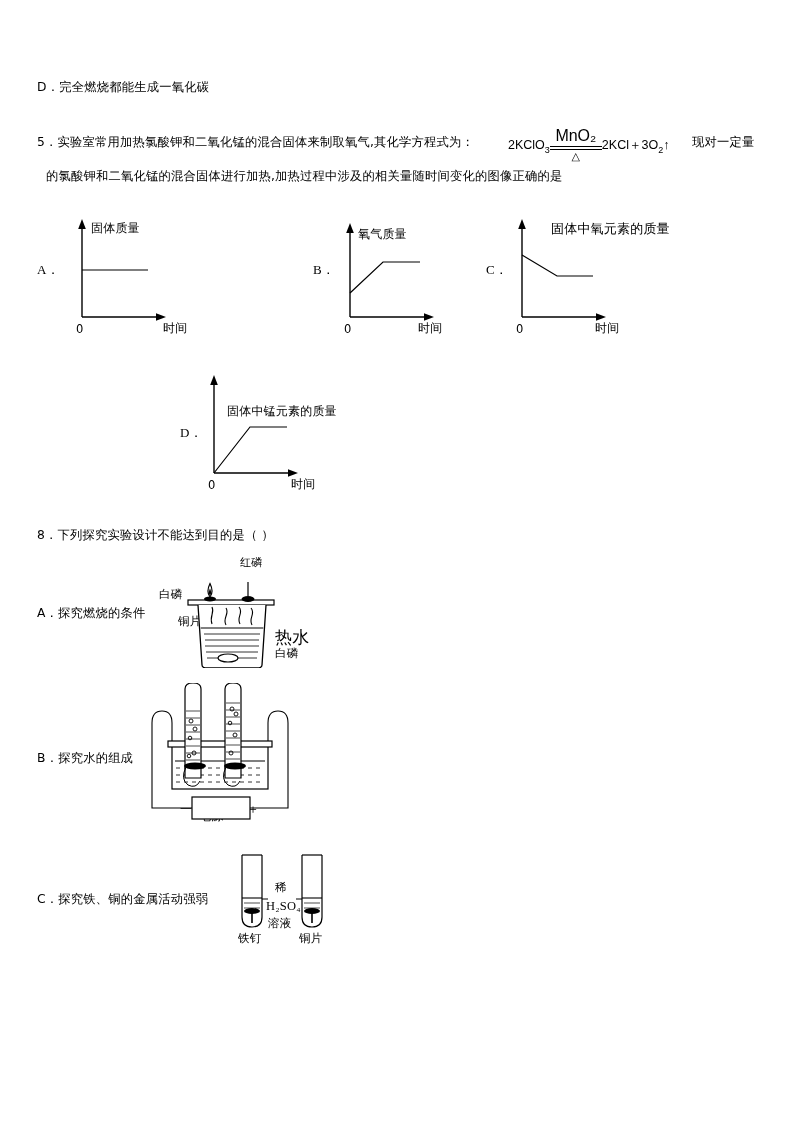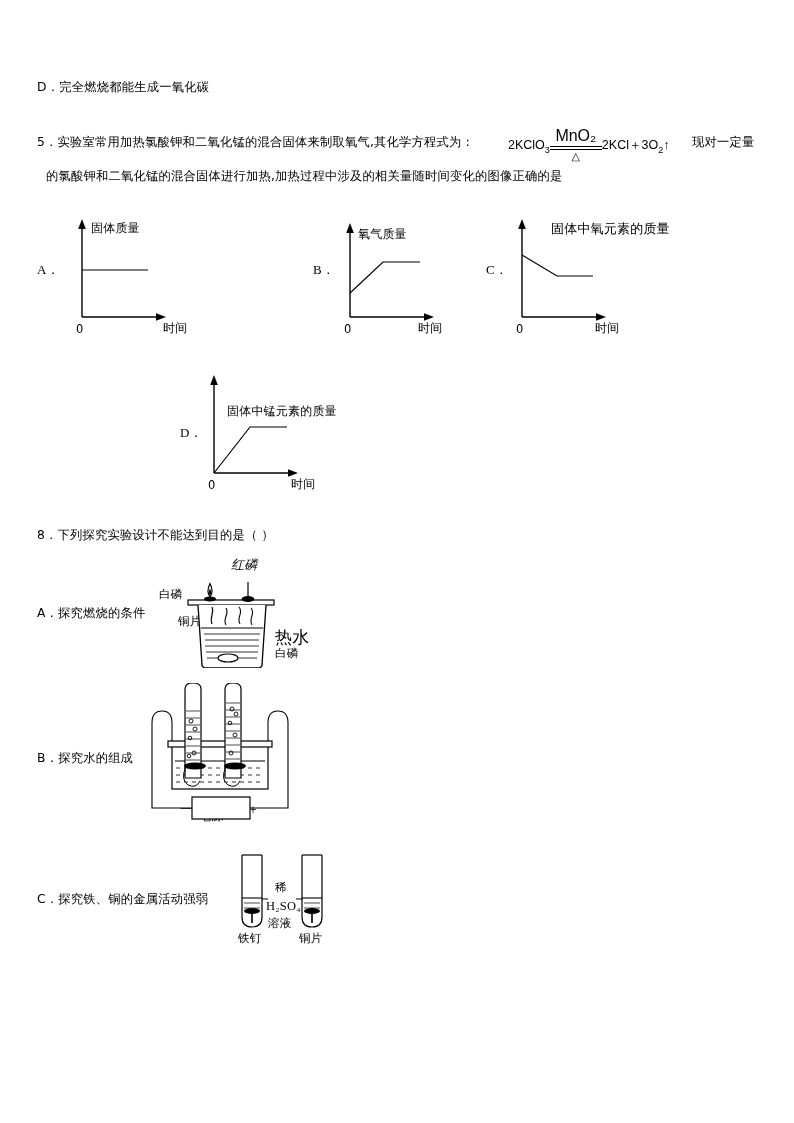--- a/index.html
+++ b/index.html
@@ -146,21 +146,21 @@
       <polygon points="96,102 86,98.2 86,105.8" fill="#000"></polygon>
 
       <polyline points="12,102 48,56 85,56" fill="none" stroke="#000" stroke-width="1.2"></polyline>
     </svg>
   </div>
 
   <div class="txt cjk" style="left:37px; top:526px;">8．下列探究实验设计不能达到目的是（        ）</div>
 
   <div class="txt cjk" style="left:37px; top:604px;"><span>A．</span><span>探究燃烧的条件</span></div>
 
-  <div class="txt cjk" style="left:231px; top:555px; font-size:13px;font-style:italic;">红磷</div>
+  <div class="txt cjk" style="left:240px; top:555px; font-size:11px;">红磷</div>
   <div class="txt cjk" style="left:159px; top:586px; font-size:11.5px;">白磷</div>
   <div class="txt cjk" style="left:178px; top:613px; font-size:11.5px;">铜片</div>
   <div class="txt cjk" style="left:275px; top:625px; font-size:17px;">热水</div>
   <div class="txt cjk" style="left:275px; top:645px; font-size:11.5px;">白磷</div>
 
   <div class="svgwrap" style="left:186px; top:556px;">
     <svg width="100" height="112" viewBox="0 0 100 112">
 
       <rect x="2" y="44" width="86" height="5" fill="#fff" stroke="#000" stroke-width="1.2"></rect>
 

